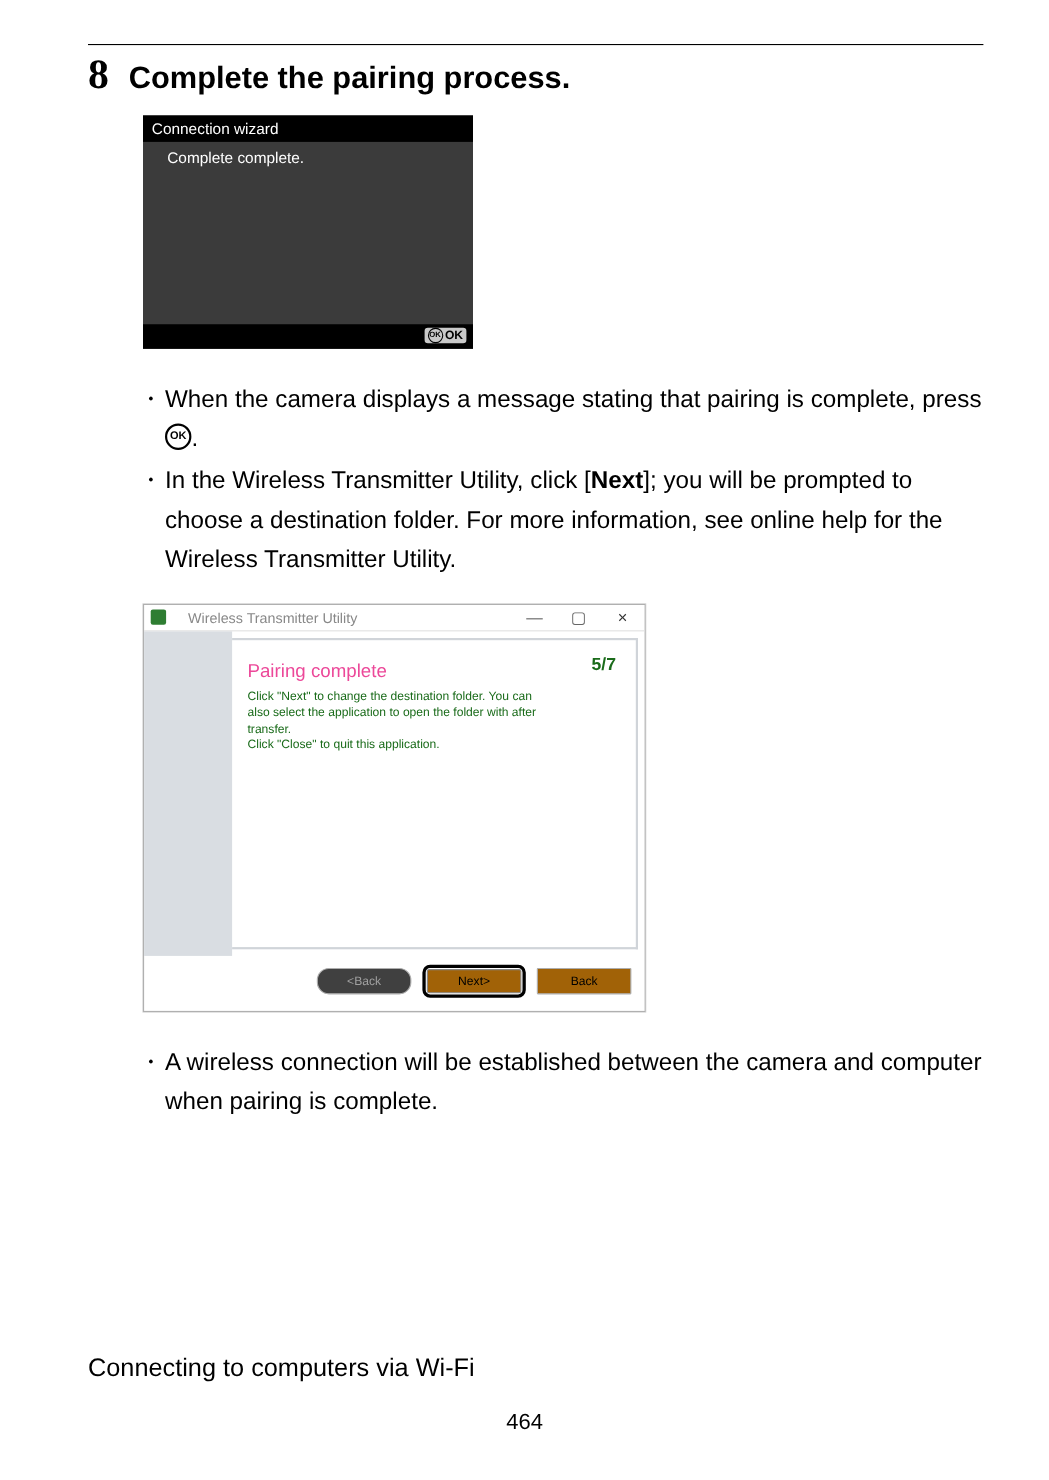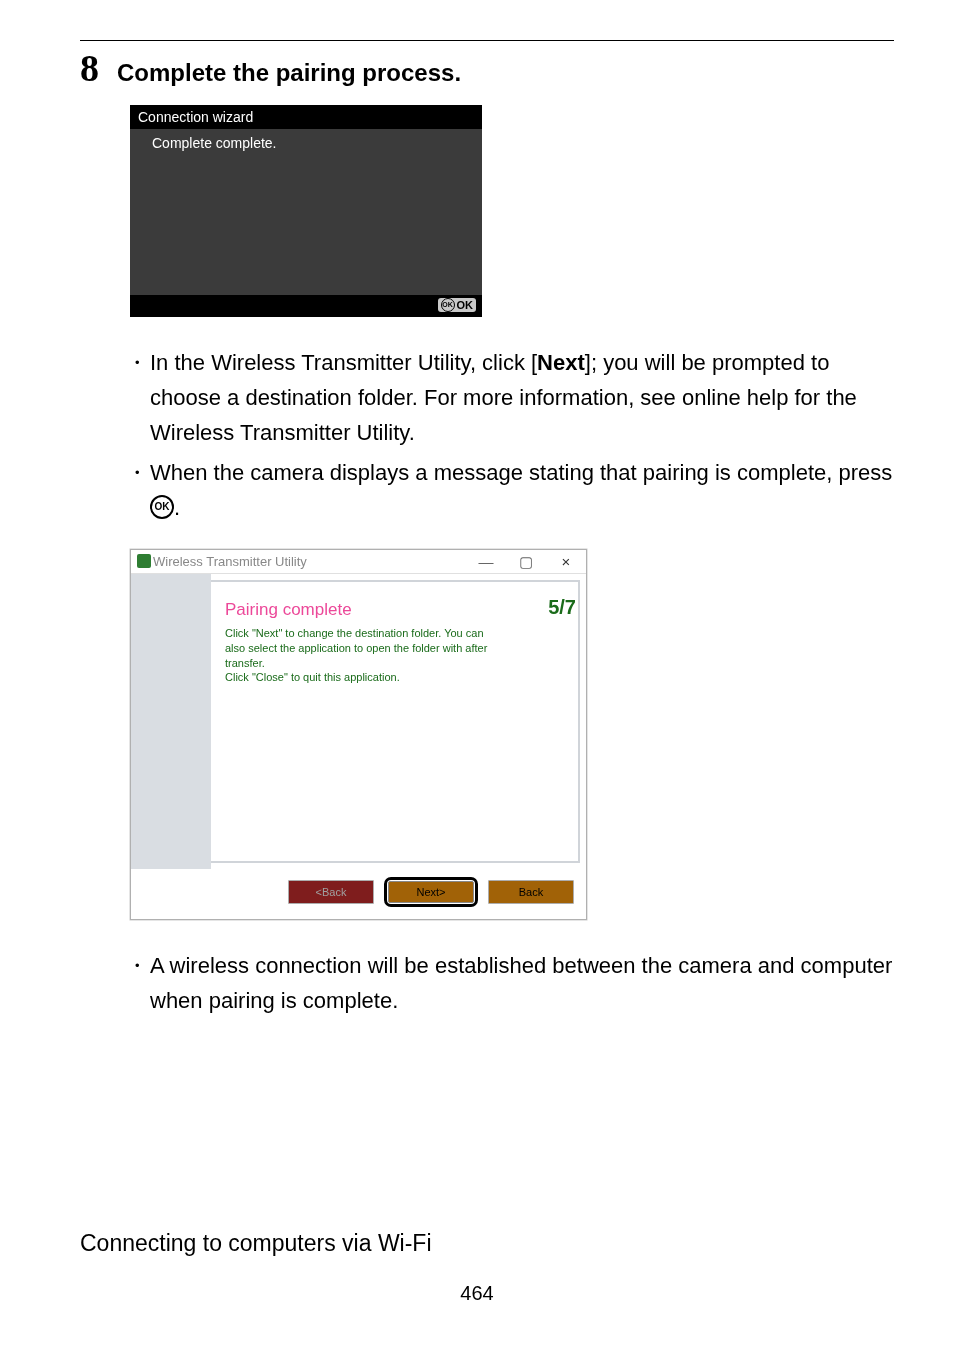--- a/index.html
+++ b/index.html
@@ -30,30 +30,30 @@
     gap: 18px;
     margin-bottom: 18px;
   }
   .step-num {
     font-size: 38px;
     font-weight: 700;
     font-family: Georgia, "Times New Roman", serif;
     line-height: 1;
   }
   .step-title {
-    font-size: 24px;
+    font-size: 28px;
     font-weight: 700;
   }
   .indent-block {
     margin-left: 50px;
   }
 
   
   .camera-screen {
-    width: 352px;
+    width: 300px;
     background: #000;
     color: #fff;
     font-family: Arial, sans-serif;
     font-size: 14px;
     margin-bottom: 28px;
   }
   .camera-screen .titlebar {
     background: #000;
     padding: 4px 8px;
     font-size: 14px;
@@ -146,21 +146,21 @@
     align-items: center;
     justify-content: space-between;
     padding: 4px 0 4px 6px;
     font-size: 13px;
     color: #888;
     border-bottom: 1px solid #e0e0e0;
   }
   .win-titlebar .left {
     display: flex;
     align-items: flex-start;
-    gap: 2px;
+    gap: 20px;
   }
   .win-titlebar .app-icon {
     width: 14px;
     height: 14px;
     background: #2e7d32;
     border-radius: 2px;
     position: relative;
   }
   .win-controls {
     display: flex;
@@ -188,25 +188,25 @@
   .win-main {
     flex: 1;
     padding: 18px 16px 10px 14px;
     position: relative;
     border: 2px solid #d0d4d9;
     border-left: none;
     margin: 6px 6px 6px 0;
   }
   .win-step-counter {
     position: absolute;
-    right: 2px;
+    right: 18px;
     top: 14px;
     color: #1a6b1a;
     font-weight: 600;
-    font-size: 20px;
+    font-size: 16px;
   }
   .win-heading {
     color: #ec4899;
     font-size: 17px;
     font-weight: 400;
     margin-bottom: 6px;
   }
   .win-desc {
     color: #1a6b1a;
     font-size: 11px;
@@ -227,21 +227,22 @@
     border: 1px solid #adadad;
     background: #a16207;
     border-radius: 1px;
     display: inline-flex;
     align-items: center;
     justify-content: center;
     padding: 0 8px;
   }
   .win-btn.disabled {
     color: #a0a0a0;
-    background: #7f1d1d;
+    background: #404040;
+    border-radius: 11px;
   }
   .highlight-wrap {
     border: 3px solid #000;
     border-radius: 7px;
     padding: 1px;
     display: inline-flex;
   }
   .highlight-wrap .win-btn {
     border: 1px solid #888;
     box-shadow: none;
@@ -290,24 +291,24 @@
       <div class="footer">
         <span class="ok-badge">
           <span class="circ">OK</span>
           <span>OK</span>
         </span>
       </div>
     </div>
 
     <ul class="bullet-list">
       <li>
-        <span>In the Wireless Transmitter Utility, click [</span><span class="bold">Next</span><span>]; you will be prompted to choose a destination folder. For more information, see online help for the Wireless Transmitter Utility.</span>
+        <span>When the camera displays a message stating that pairing is complete, press </span><span class="ok-inline">OK</span><span>.</span>
       </li>
       <li>
-        <span>When the camera displays a message stating that pairing is complete, press </span><span class="ok-inline">OK</span><span>.</span>
+        <span>In the Wireless Transmitter Utility, click [</span><span class="bold">Next</span><span>]; you will be prompted to choose a destination folder. For more information, see online help for the Wireless Transmitter Utility.</span>
       </li>
     </ul>
 
     <div class="win-dialog">
       <div class="win-titlebar">
         <div class="left">
           <span class="app-icon"></span>
           <span>Wireless Transmitter Utility</span>
         </div>
         <div class="win-controls">

